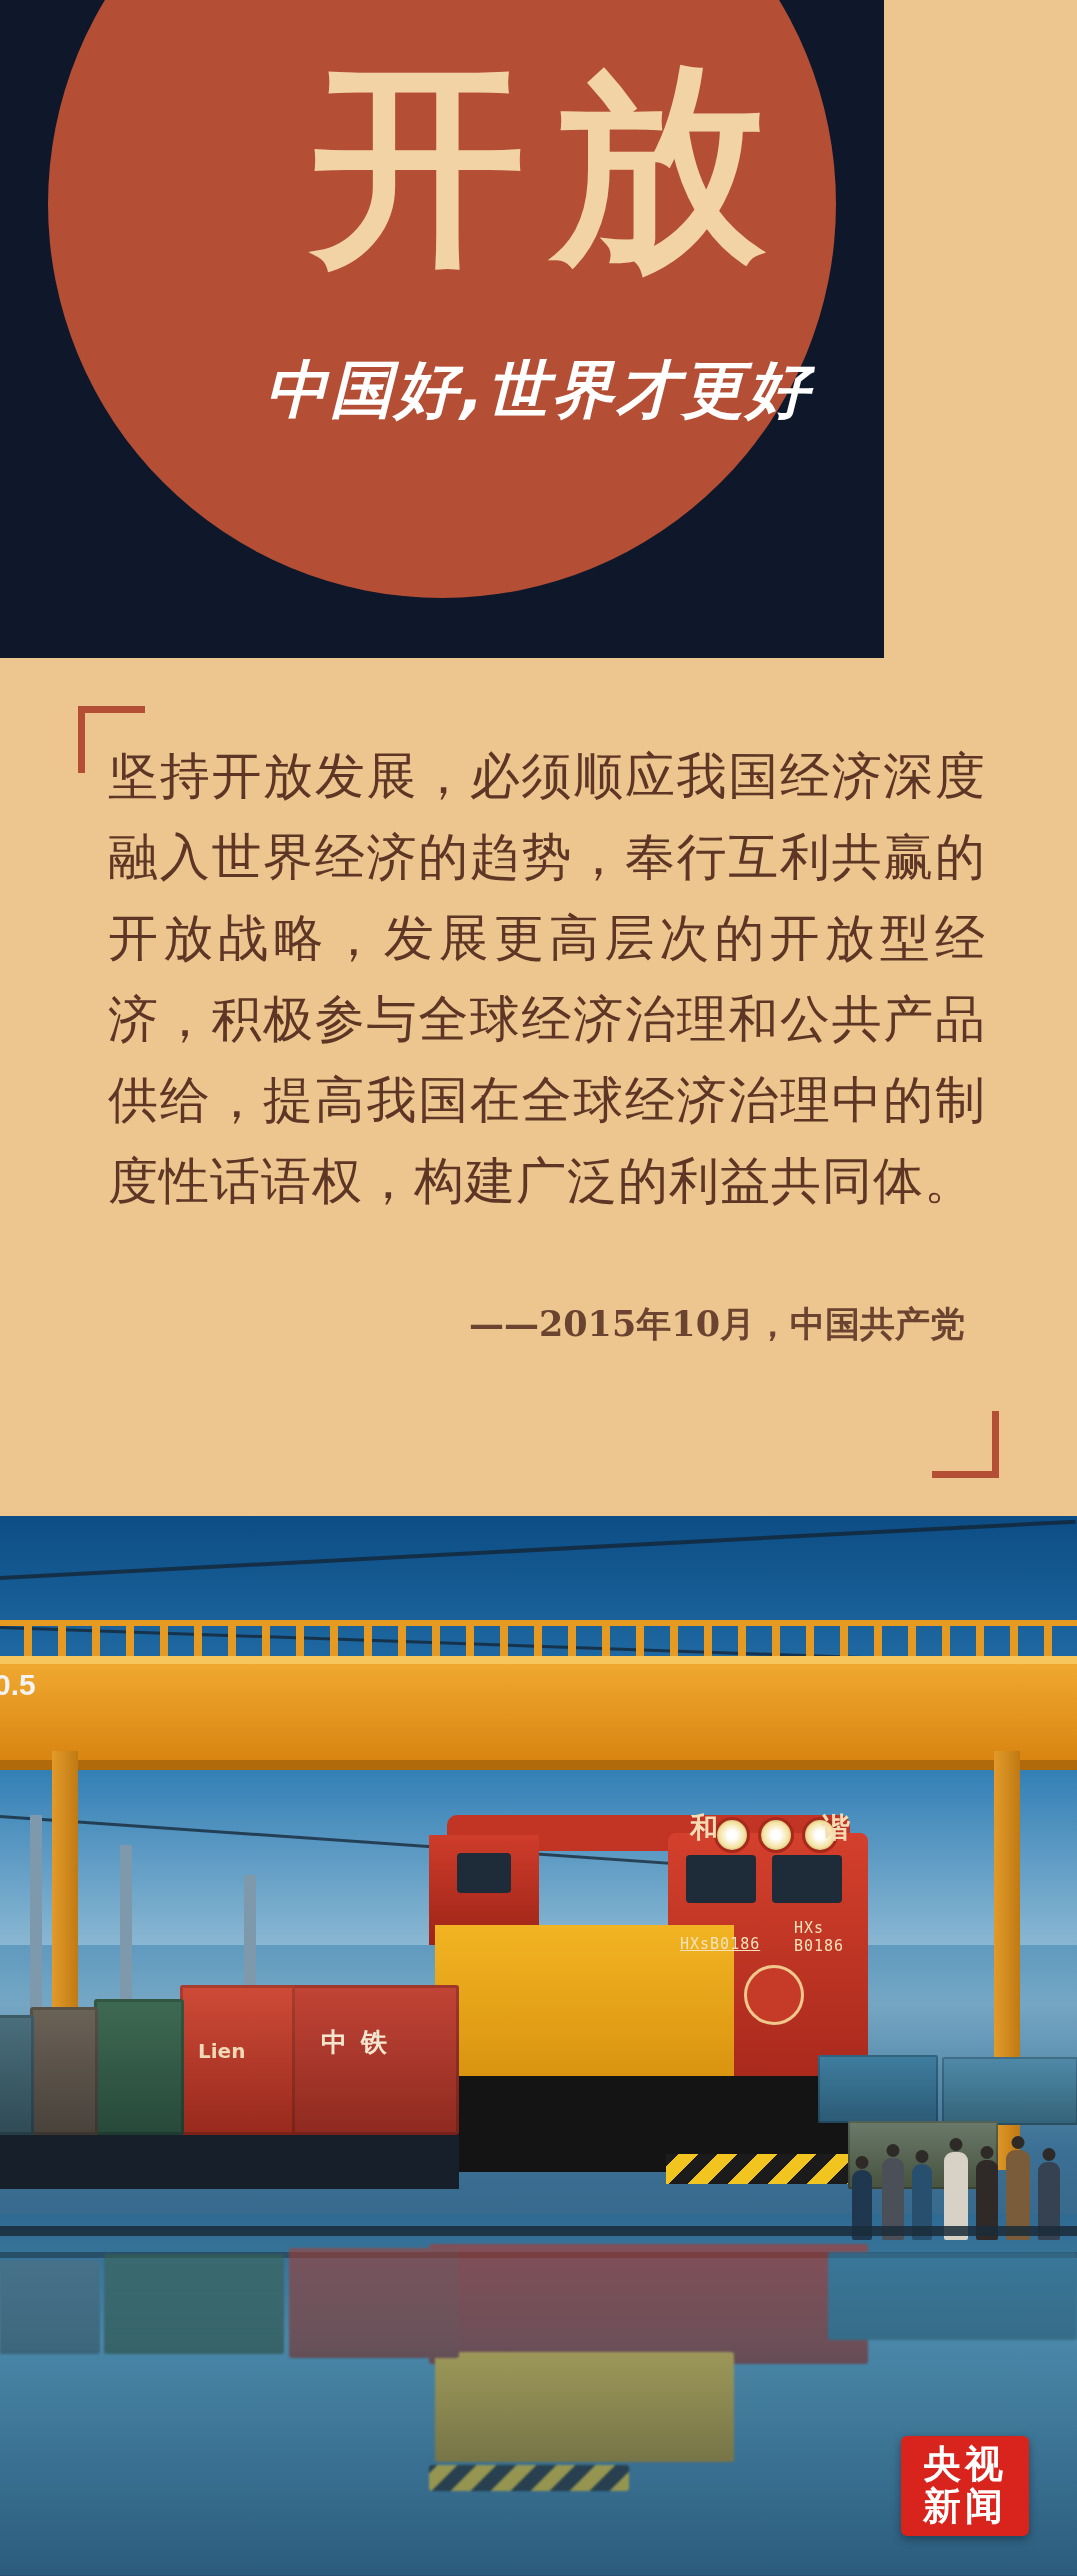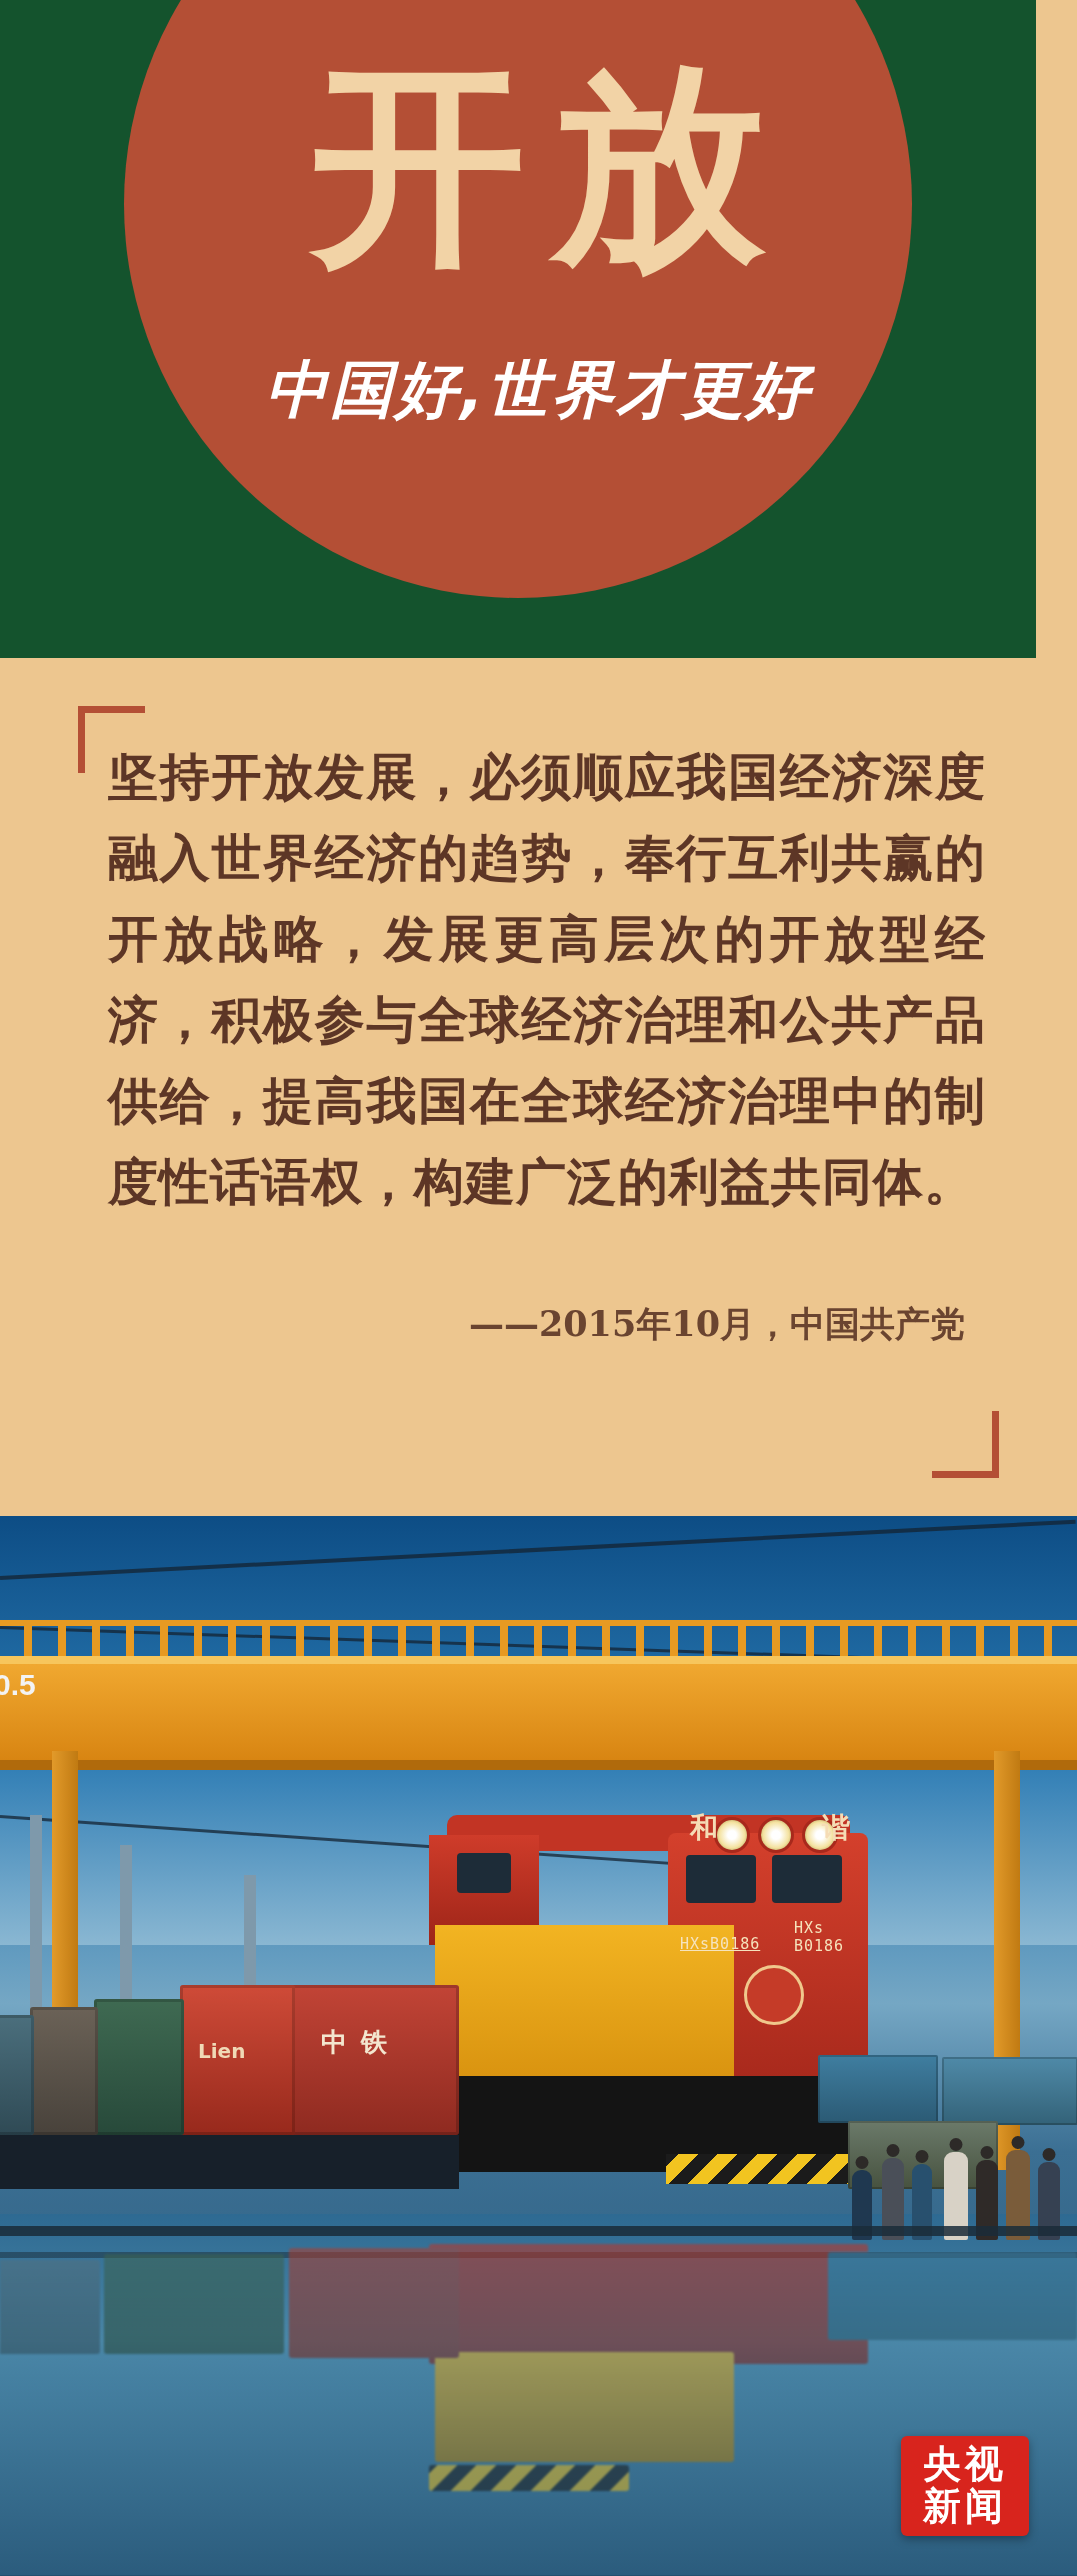--- a/index.html
+++ b/index.html
@@ -16,23 +16,23 @@
     height: 2576px;
     overflow: hidden;
     background: #edc68f;
   }
 
   
   .top-band {
     position: absolute;
     left: 0;
     top: 0;
-    width: 1036px;
+    width: 884px;
     height: 658px;
-    background: #14532d;
+    background: #0f172a;
     overflow: hidden;
   }
   .circle {
     position: absolute;
     left: 50%;
     top: -190px;
     transform: translateX(-50%);
     width: 788px;
     height: 788px;
     border-radius: 50%;
@@ -94,21 +94,21 @@
     border-width: 0 7px 7px 0;
   }
   .quote-text {
     position: absolute;
     left: 108px;
     top: 78px;
     width: 878px;
     font-family: "DejaVu Serif", "Liberation Serif", serif;
     font-size: 50px;
     line-height: 1.62;
-    font-weight: bold;
+    font-weight: normal;
     color: #5d3626;
     text-align: justify;
     letter-spacing: 1px;
   }
   .quote-source {
     position: absolute;
     right: 112px;
     top: 639px;
     width: 758px;
     text-align: right;

